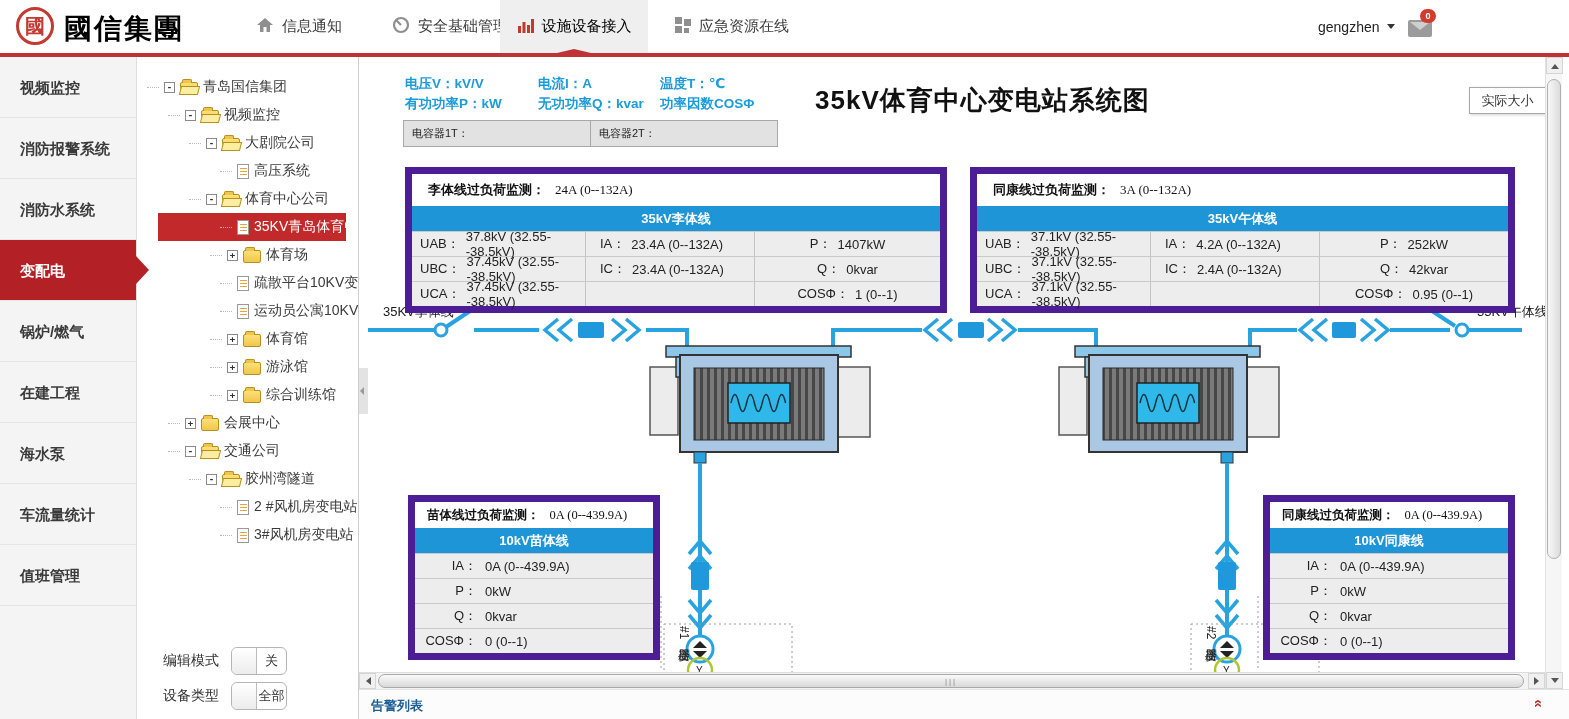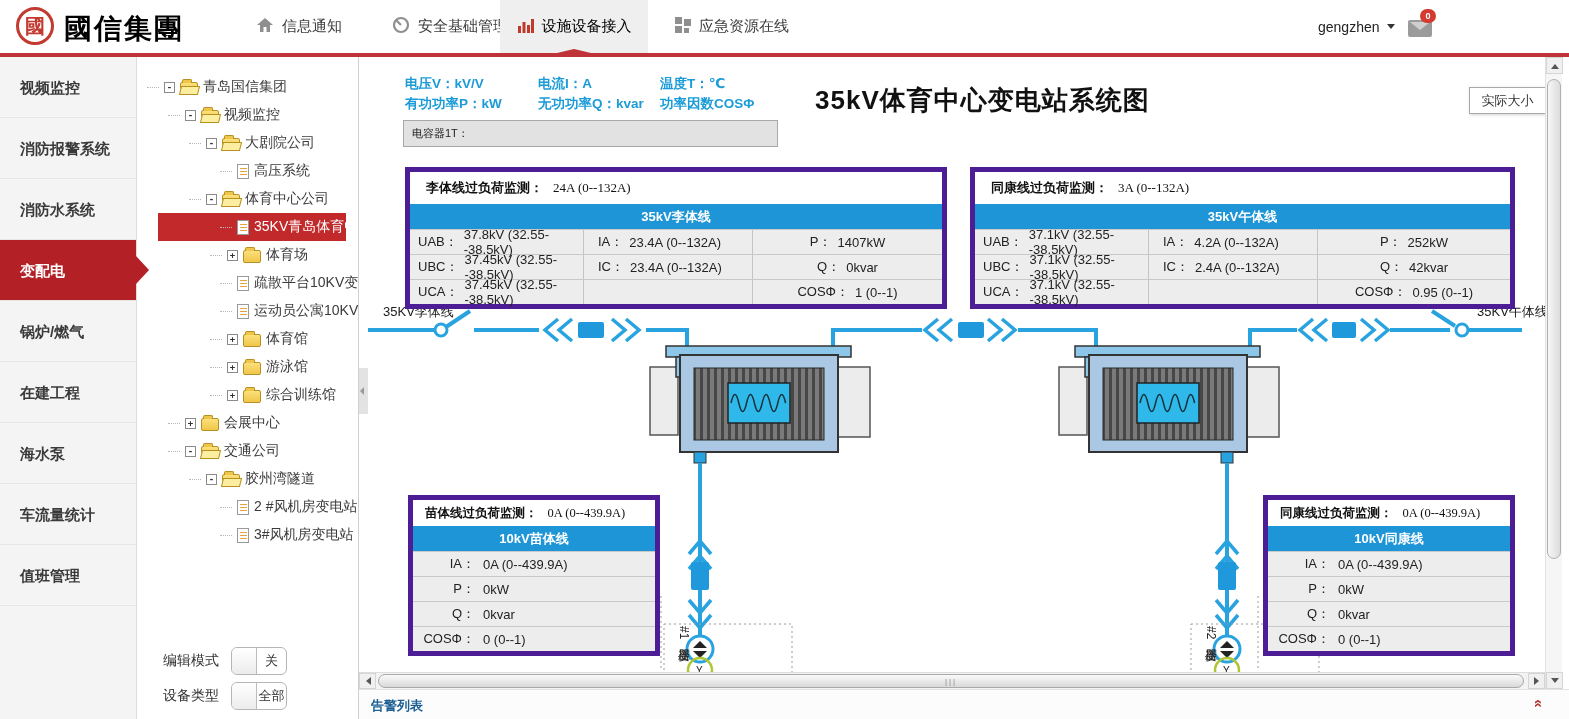--- a/index.html
+++ b/index.html
@@ -49,21 +49,21 @@
   .collapse-handle::before { content:""; position:absolute; left:1px; top:19px; border:4px solid transparent; border-right:4px solid #9a9a9a; border-left:none; }
 
   
   .legend { position:absolute; left:405px; top:75px; display:grid; grid-template-columns:133px 122px 160px; row-gap:2px; font-size:13.5px; font-weight:bold; color:#1b9bd8; z-index:2; }
   .page-title { position:absolute; left:815px; top:83px; font-size:26px; font-weight:bold; color:#111; letter-spacing:1px; z-index:2; }
   .actual-size { position:absolute; left:1469px; top:87px; width:77px; height:27px; background:#fff; border:1px solid #a8a8a8; box-shadow:1px 1px 3px rgba(0,0,0,.18); font-size:13px; color:#333; text-align:center; line-height:25px; z-index:2; cursor:pointer; }
   .cap-bar { position:absolute; left:403px; top:120px; width:375px; height:27px; background:#e2e2e2; border:1px solid #a8a8a8; display:flex; font-size:11px; color:#222; z-index:2;text-align:right; }
   .cap-cell { flex:1; display:flex; align-items:center; padding-left:8px; }
   .cap-cell + .cap-cell { border-left:1px solid #a8a8a8; }
 
-  .ftable { position:absolute; border:5px solid #4c1d95; background:#fff; z-index:2; }
+  .ftable { position:absolute; border:7px solid #4c1d95; background:#fff; z-index:2; }
   .cap { height:32px; display:flex; align-items:center; padding-left:16px; font-size:13px; color:#111; }
   .cap .b { font-weight:bold; }
   .cap .v { margin-left:10px;font-family:Liberation Serif, serif; }
   .bluehead { height:25px; background:#1e95d6; color:#fff; font-size:13px; font-weight:bold; display:flex; align-items:center; justify-content:center; }
   .frow { display:flex; height:25px; background:#ededed; border-top:1px solid #c9c9c9; }
   .fcell { display:flex; align-items:center; font-size:13px; color:#222; }
   .fcell + .fcell { border-left:1px solid #c4c4c4; }
   .fcell .lb { margin-right:6px; }
   .c1 { width:173px; padding-left:8px; } .c2 { width:169px; padding-left:14px; } .c3 { flex:1; justify-content:center; }
   .orow { display:flex; align-items:center; height:25px; background:#ededed; border-top:1px solid #c9c9c9; font-size:13px; color:#222; }
@@ -392,20 +392,21 @@
       <span>电流I：A</span>
       <span>温度T：℃</span>
     <span>有功功率P：kW</span>
       <span>无功功率Q：kvar</span>
       <span>功率因数COSΦ</span>
   </div>
   <div class="page-title">35kV体育中心变电站系统图</div>
   <div class="actual-size">实际大小</div>
   <div class="cap-bar">
     <div class="cap-cell">电容器1T：</div>
+    <div class="cap-cell">电容器2T：</div>
   </div>
 
   <div class="ftable" style="left:405px;top:167px;width:542px;">
     <div class="cap">
         <span class="b">李体线过负荷监测：</span>
         <span class="v">24A (0--132A)</span>
       </div>
     <div class="bluehead">35kV李体线</div>
     <div class="frow">
       <div class="fcell c1">

